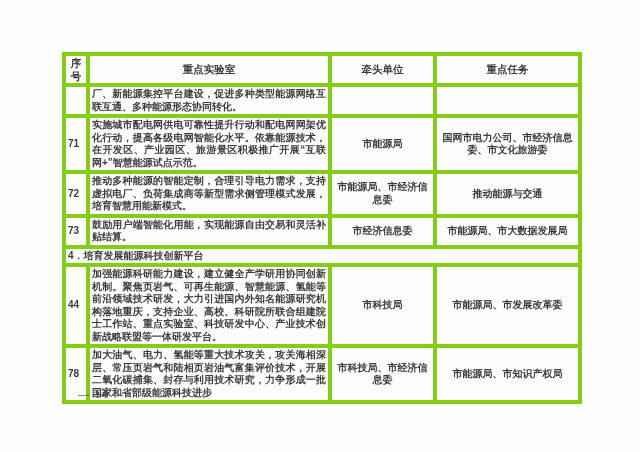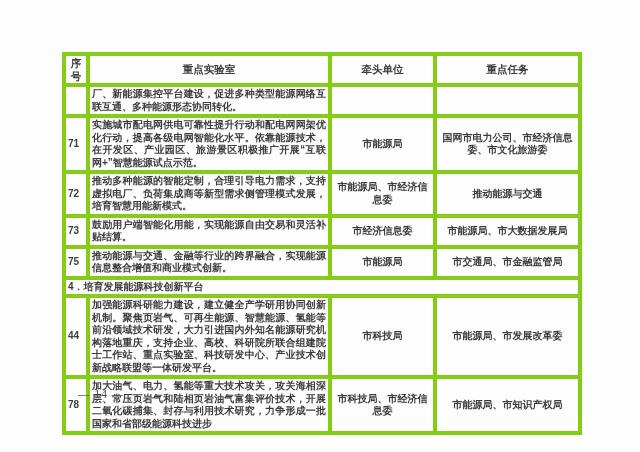--- a/index.html
+++ b/index.html
@@ -106,26 +106,20 @@
     <td class="cell-unit">市能源局、市经济信息委</td>
     <td class="cell-unit">推动能源与交通</td>
   </tr>
         <tr>
     <td class="cell-no">73</td>
     <td class="cell-task">鼓励用户端智能化用能，实现能源自由交易和灵活补贴结算。</td>
     <td class="cell-unit">市经济信息委</td>
     <td class="cell-unit">市能源局、市大数据发展局</td>
   </tr>
         <tr>
-    <td class="cell-no">75</td>
-    <td class="cell-task">推动能源与交通、金融等行业的跨界融合，实现能源信息整合增值和商业模式创新。</td>
-    <td class="cell-unit">市能源局</td>
-    <td class="cell-unit">市交通局、市金融监管局</td>
-  </tr>
-        <tr>
     <td class="cell-section" colspan="4">4．培育发展能源科技创新平台</td>
   </tr>
         <tr>
     <td class="cell-no">44</td>
     <td class="cell-task">加强能源科研能力建设，建立健全产学研用协同创新机制。聚焦页岩气、可再生能源、智慧能源、氢能等前沿领域技术研发，大力引进国内外知名能源研究机构落地重庆，支持企业、高校、科研院所联合组建院士工作站、重点实验室、科技研发中心、产业技术创新战略联盟等一体研发平台。</td>
     <td class="cell-unit">市科技局</td>
     <td class="cell-unit">市能源局、市发展改革委</td>
   </tr>
         <tr>
     <td class="cell-no">78</td>

